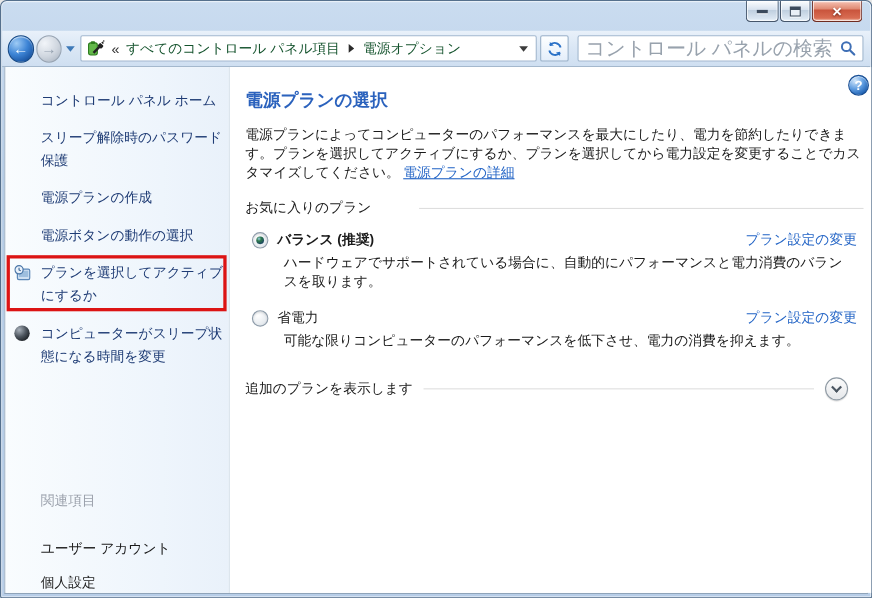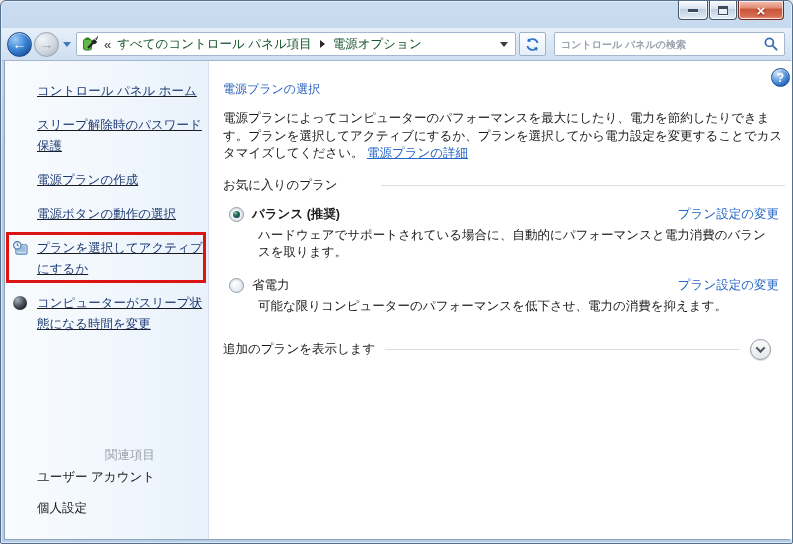--- a/index.html
+++ b/index.html
@@ -65,58 +65,58 @@
   .refresh-btn{
     width:27px; height:24px; margin-left:3px; border:1px solid #9db3ca; border-radius:2px;
     background:linear-gradient(#feffff,#e4eefa); display:flex; align-items:center; justify-content:center; cursor:pointer;
   }
 
   .search-box{
     height:24px; flex:1; margin-left:8px; background:#fff; border:1px solid #a3b8cf; border-radius:2px;
     display:flex; align-items:center; padding:0 6px;
   }
   .search-box input{
-    border:none; outline:none; flex:1; font-family:inherit; font-size:10px; color:#ec4899; background:transparent;font-weight:bold;
+    border:none; outline:none; flex:1; font-family:inherit; font-size:18px; color:#ec4899; background:transparent;
   }
   .search-box input::placeholder{ color:#98a2ad; }
 
   
   .client{ margin:0 3px 3px; height:479px; display:flex; background:#fff; border:1px solid #8fa4ba; border-top:none; }
 
   .sidebar{
     width:204px; flex:none; position:relative;
     background:linear-gradient(to right,#f9fcfe,#eef5fc 70%,#e9f1fa);
     border-right:1px solid #d5dfe9;
   }
-  .side-list{ list-style:none; padding:20px 8px 0 32px;text-decoration:underline; }
+  .side-list{ list-style:none; padding:20px 8px 0 32px; }
   .side-list li{ position:relative; margin-bottom:13px; line-height:21px; }
   .side-link{ color:#1f3c75; cursor:pointer; display:block; width:168px; word-break:break-all; }
   .side-ico{ position:absolute; left:-24px; top:3px; width:15px; height:15px; }
   .sleep-sphere{
     width:14px; height:14px; border-radius:50%;
     background:radial-gradient(circle at 32% 28%, #aab2bb, #4d555e 45%, #16191d 85%);
   }
   .annotation{
     position:absolute; left:-31px; right:-6px; top:-6px; bottom:-3px;
     border:3px solid #dc1414; pointer-events:none;
   }
   .related{ position:absolute; left:32px; top:386px; }
-  .related-header{ color:#9aa0ab; margin-bottom:5px;text-align:right; }
+  .related-header{ color:#9aa0ab; margin-bottom:27px; }
   .related a{ display:block; color:#1a1a1a; text-decoration:none; margin-bottom:14px; cursor:pointer; }
 
   .main{ flex:1; position:relative; background:#fff; padding:20px 16px 0 14px; }
   .help-btn{
     position:absolute; top:7px; right:11px; width:19px; height:19px; border-radius:50%;
     background:radial-gradient(circle at 32% 26%, #d4e8fb, #5e9ce0 45%, #1d5fb0 80%);
     border:1px solid #1a4f94; color:#fff; font-weight:bold; font-size:12px;
     display:flex; align-items:center; justify-content:center; cursor:pointer;
     box-shadow:inset 0 1px 1px rgba(255,255,255,.6);
   }
-  .page-title{ font-size:12px; font-weight:normal; color:#2b62bd; margin-bottom:12px; }
-  .intro{ width:562px; line-height:17.5px; margin-bottom:4px; }
+  .page-title{ font-size:16px; font-weight:bold; color:#2b62bd; margin-bottom:12px; }
+  .intro{ width:562px; line-height:17.5px; margin-bottom:4px;font-family:Liberation Serif, serif; }
   .link{ color:#2465c6; cursor:pointer; }
   .link.u{ text-decoration:underline; }
 
   .group-row{ display:flex; align-items:center; margin:14px 0 12px;gap:33px; }
   .group-label{ flex:none; margin-right:10px; }
   .rule{ flex:1; height:1px; background:#dedede; }
 
   .plan{ margin-left:6px; }
   .plan-header{ display:flex; align-items:center; }
   .radio{

